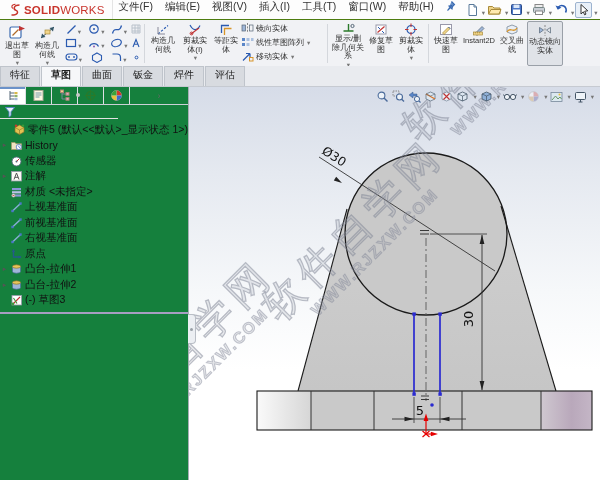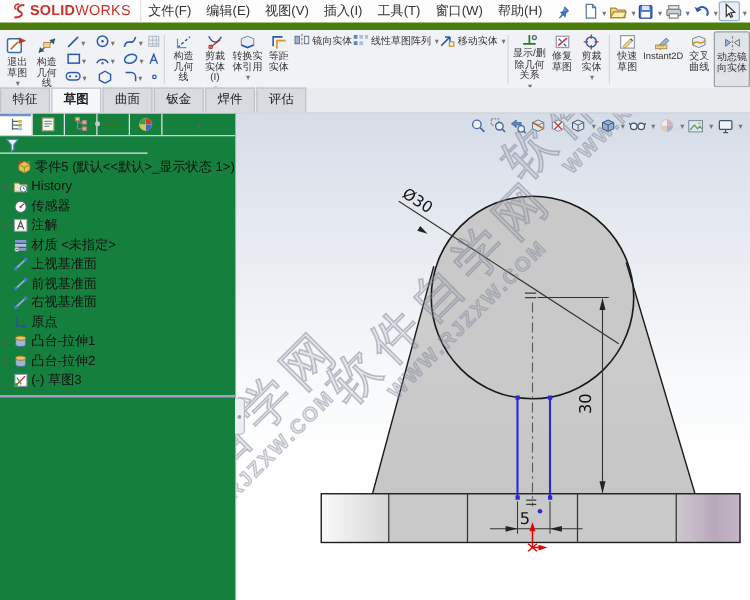--- a/index.html
+++ b/index.html
@@ -1,38 +1,38 @@
 <!DOCTYPE html>
 <html><head>
 <meta charset="utf-8">
 <style>
 *{margin:0;padding:0;box-sizing:border-box}
 html,body{width:600px;height:480px;overflow:hidden}
 body{font-family:"Liberation Sans","DejaVu Sans",sans-serif;background:#fff;color:#222}
 .app{width:600px;height:480px;display:flex;flex-direction:column}
 
-.menubar{flex:0 0 20px;display:flex;align-items:center;background:#fdfdfd;border-bottom:6px solid #4d7c0f}
+.menubar{flex:0 0 20px;display:flex;background:#fdfdfd;border-bottom:1px solid #4d7c0f}
 .logo{display:flex;align-items:center;gap:2px;padding:0 7px;height:100%;border-right:1px solid #e4e4e4}
 .logo-text{font-size:11.5px;color:#c8342c;letter-spacing:.2px}
 .lb{font-weight:bold}.ll{font-weight:normal}
 .menus{display:flex;font-size:10.5px;color:#333}
 .menu-item{padding:0 6px;cursor:default;white-space:nowrap}
 .qa{display:flex;align-items:center;margin-left:4px;gap:1px;flex:1}
 .qbtn{display:flex;align-items:center;padding:0 1px}
 .qbtn.boxed{border:1px solid #9db3cf;background:#e9f0f8;border-radius:2px}
 .cr::after{content:"▾";font-size:6.5px;color:#777;margin-left:1px}
 
 .toolbar{flex:0 0 46px;background:#f1f2f5;display:flex;align-items:stretch;padding:1px 0 0 2px;overflow:hidden}
 .tbtn{display:flex;flex-direction:column;align-items:center;font-size:8px;line-height:8.5px;text-align:center;color:#333;padding-top:2px}
 .tbtn .lbl{margin-top:1px;word-break:break-all;padding:0 1px}
 .tbtn.pressed{background:#e0e3e8;border:1px solid #9aa0a8;border-radius:2px}
 .tsep{width:1px;background:#d4d7dc;margin:3px 2px;flex:0 0 1px}
 .grid3{display:grid;grid-template-columns:23px 23px 22px 12px;grid-auto-rows:14px;align-items:center;flex:0 0 80px;padding-top:1px}
 .gcell{display:flex;align-items:center;justify-content:center}
-.mircol{flex:0 0 84px;display:flex;flex-direction:row;justify-content:flex-start}
+.mircol{flex:0 0 84px;display:flex;flex-direction:column;justify-content:flex-start}
 .mrow{display:flex;align-items:center;height:14px;font-size:8px;gap:2px;white-space:nowrap;color:#333}
 
 .tabstrip{flex:0 0 16px;background:#e9ebef;display:flex;border-bottom:1px solid #c6cad1}
 .tab{font-size:10px;padding:1px 9px 4px;background:#d8dbe0;border:1px solid #bfc4cb;border-bottom:none;margin-right:1px;color:#222}
 .tab.active{background:#f6f7f9;font-weight:bold}
 
 .main{flex:1;display:flex;min-height:0}
 .left-panel{flex:0 0 158px;background:#15803d;border-right:1px solid #a8adb5;position:relative;font-size:10.5px}
 .ptabs{height:18px;display:flex;border-bottom:1px solid #ccd0d6}
 .ptab{width:26px;display:flex;align-items:center;justify-content:center;border-right:1px solid #dde0e5}
@@ -256,30 +256,20 @@
       <span>
           <svg width="14" height="13">
             <path d="M2 2 C5 8 9 8 12 2.5" fill="none" stroke="#2a5ab0" stroke-width="1.2"></path>
             <path d="M3 11 L11 5" stroke="#c03333" stroke-width="1.2"></path>
             <circle cx="3.5" cy="10.5" r="1.4" fill="none" stroke="#c03333"></circle>
           </svg>
         </span>
       <span class="lbl">剪裁实体(I)</span>
       <span class="cr"></span>
     </div>
-    <div class="tbtn" style="width:34px">
-      <span>
-          <svg width="14" height="13">
-            <polygon points="2,4 7,2 12,4 12,9 7,11 2,9" fill="#e9eef5" stroke="#789" stroke-width=".8"></polygon>
-            <path d="M2 9 L7 11 L12 9" fill="none" stroke="#2a5ab0" stroke-width="1.4"></path>
-          </svg>
-        </span>
-      <span class="lbl">转换实体引用</span>
-      <span class="cr"></span>
-    </div>
     <div class="tbtn" style="width:30px">
       <span>
           <svg width="14" height="13">
             <path d="M2.5 10 V2.5 H10" fill="none" stroke="#2a5ab0" stroke-width="1.3"></path>
             <path d="M5.5 12 V5.5 H12.5" fill="none" stroke="#d8952a" stroke-width="1.3"></path>
           </svg>
         </span>
       <span class="lbl">等距实体</span>
     </div>
     <div class="mircol">

